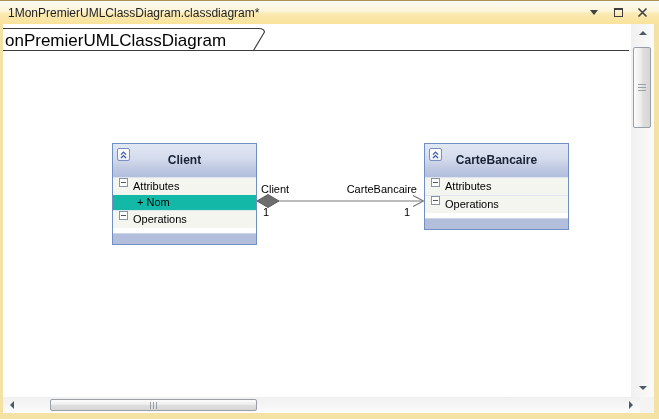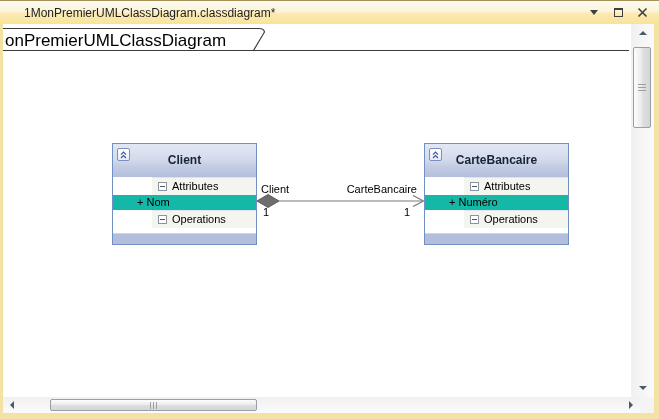--- a/index.html
+++ b/index.html
@@ -5,21 +5,21 @@
   * { margin:0; padding:0; box-sizing:border-box; }
   html,body { width:659px; height:419px; font-family:"Liberation Sans", sans-serif; background:#fff; }
 
   .window { width:659px; height:419px; background:#f4e1a4;
             border-left:3px solid #f4e1a4; border-right:5px solid #f4e1a4; border-bottom:6px solid #f4e1a4;
             box-shadow: inset 0 0 0 1px #d6bd80; position:relative; }
 
   
   .titlebar { height:24px; margin:-0px -5px 0 -3px; position:relative;
               background:linear-gradient(#fdfcf4 0%, #fcf4d7 45%, #fae9b2 55%, #f9e29a 100%);
-              border-top:1px solid #a89057; display:flex; align-items:center;padding-left:16px; }
+              border-top:1px solid #a89057; display:flex; align-items:center; }
   .titlebar .title { font-size:12px; color:#1e1e1e; padding-left:8px; white-space:nowrap; }
   .tb-controls { margin-left:auto; display:flex; align-items:center; gap:10px; padding-right:10px; }
   .tb-btn { width:14px; height:14px; display:flex; align-items:center; justify-content:center; cursor:default; }
   .tri-down { width:0; height:0; border-left:4px solid transparent; border-right:4px solid transparent; border-top:5px solid #3f3f3f; }
   .maxbox { width:9px; height:9px; border:1px solid #3f3f3f; border-top-width:2px; background:transparent; }
 
   
   .content { position:relative; width:651px; height:389px; background:#fff; }
   .canvas { position:absolute; left:0; top:0; width:628px; height:373px; background:#fff; overflow:hidden;padding-left:17px; }
 
@@ -27,21 +27,21 @@
 
   .tab-label { position:absolute; left:2px; top:7px; font-size:17px; color:#000; white-space:nowrap; }
 
   
   .uml-class { position:absolute; width:145px; border:1px solid #7090c4; background:#fff; font-size:11px; color:#000; }
   .uml-header { position:relative; height:33px; background:linear-gradient(#e2e7f3 0%, #d4dbec 45%, #c2cbe2 70%, #b3bedd 100%);
                 text-align:center; }
   .uml-title { font-weight:bold; font-size:12px; color:#182338; line-height:33px; }
   .collapse-btn { position:absolute; left:4px; top:4px; width:13px; height:13px; border:1px solid #7b8fc0; border-radius:2px;
                   background:linear-gradient(#ffffff,#e9edf8); display:flex; align-items:center; justify-content:center; }
-  .uml-section { height:18px; line-height:17px; background:#f3f5ee; border-top:1px solid #dfe5ee; display:flex; align-items:center;margin-left:39px; }
+  .uml-section { height:18px; line-height:17px; background:#f3f5ee; border-top:1px solid #dfe5ee; display:flex; align-items:flex-start; }
   .minusbox { width:9px; height:9px; border:1px solid #8894a0; background:#fff; margin:0 5px 0 6px; flex:0 0 auto; }
   .minusline { display:block; width:5px; height:1px; background:#4e5864; margin:3px auto 0; }
   .uml-member { height:15px; line-height:15px; padding-left:24px; background:#14b8a6; white-space:nowrap; }
   .uml-spacer { height:5px; background:#fff; }
   .uml-footer { height:11px; background:#b3bedd; border-top:1px solid #cdd5e8; }
 
   
   .assoc-label { position:absolute; font-size:11px; color:#000; white-space:nowrap; }
 
   
@@ -133,21 +133,20 @@
               </svg>
           </span>
           <span class="uml-title">CarteBancaire</span>
         </div>
         <div class="uml-section">
           <span class="minusbox">
               <span class="minusline"></span>
             </span>
           <span>Attributes</span>
         </div>
-        <div class="uml-member">+ Numéro</div>
         <div class="uml-section">
           <span class="minusbox">
               <span class="minusline"></span>
             </span>
           <span>Operations</span>
         </div>
         <div class="uml-spacer"></div>
         <div class="uml-footer"></div>
       </div>
 

